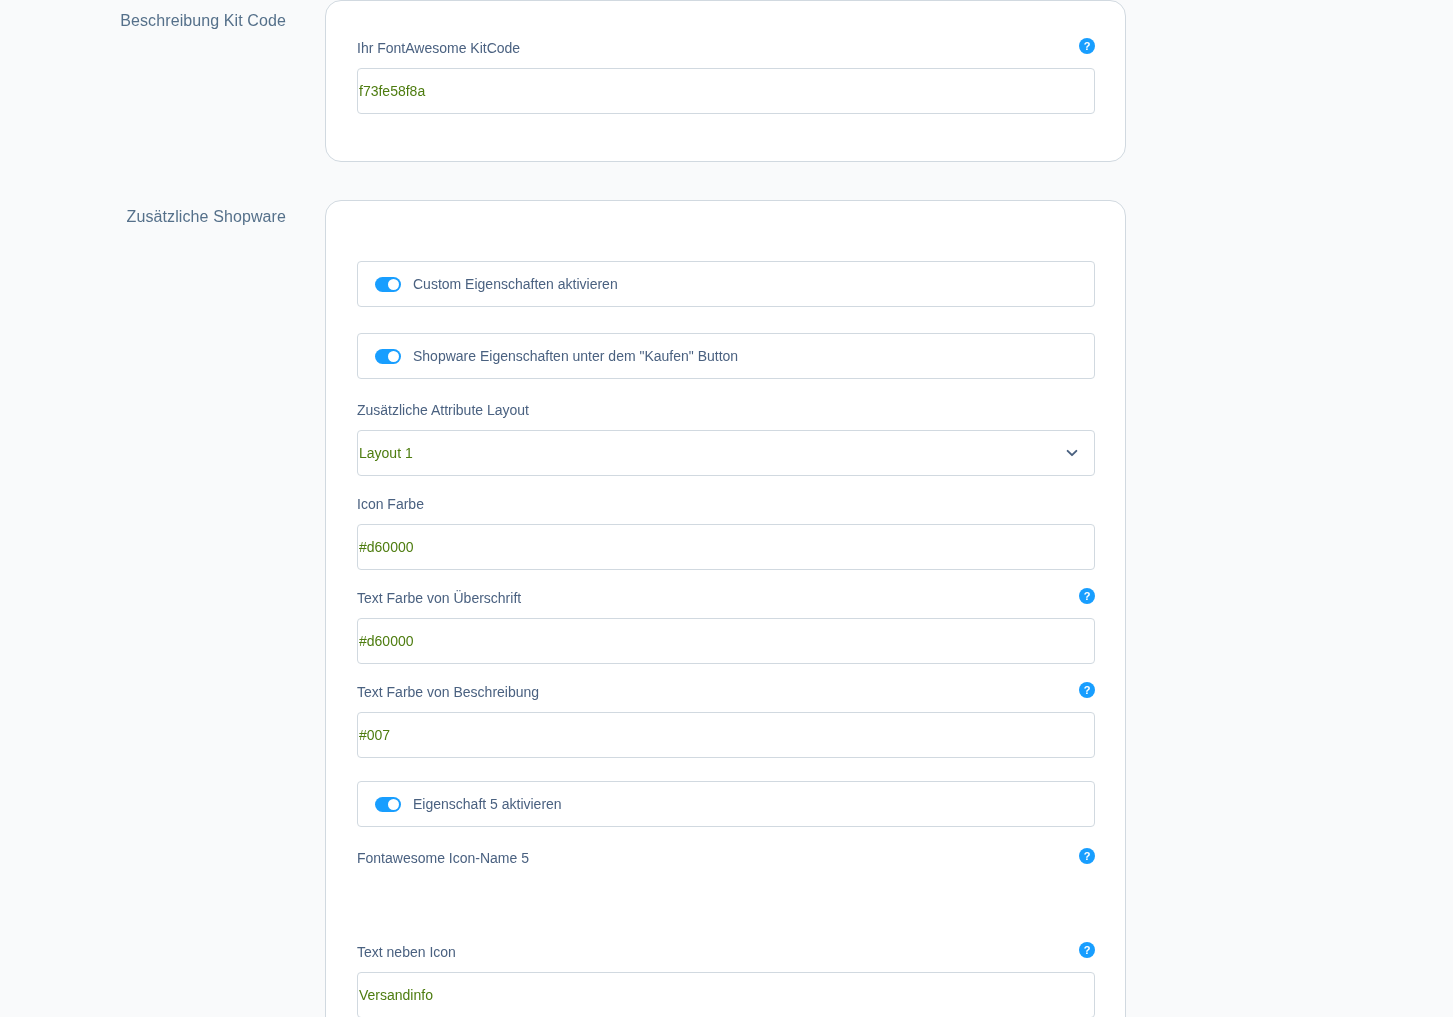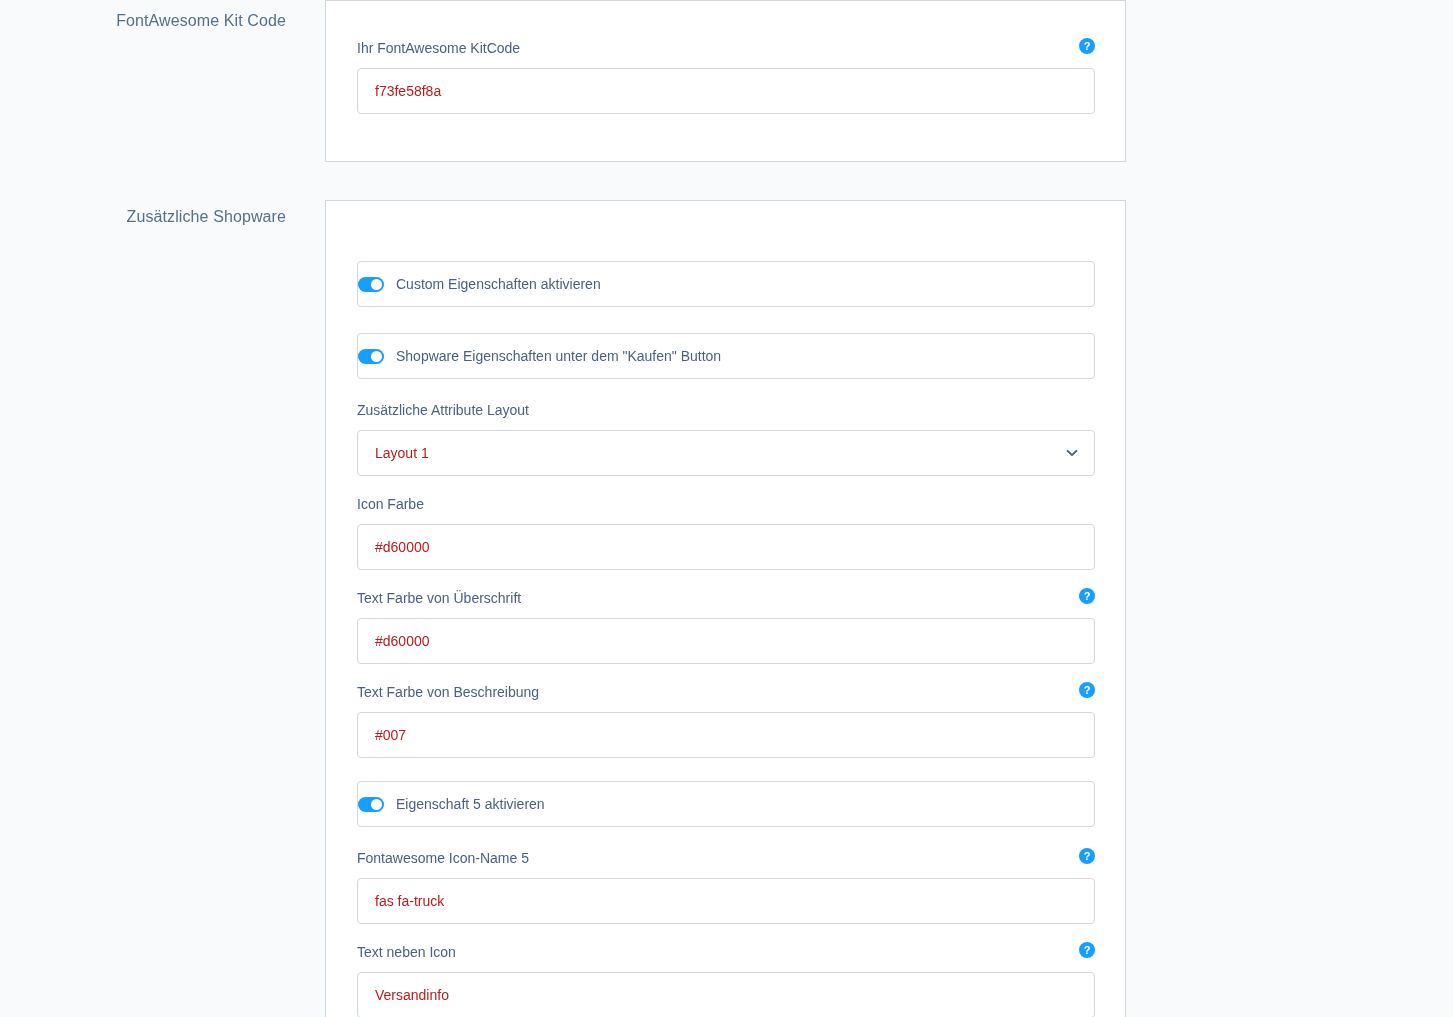--- a/index.html
+++ b/index.html
@@ -36,21 +36,21 @@
     color: #55708a;
     font-weight: 400;
     letter-spacing: 0.1px;
     white-space: nowrap;
   }
 
   .card {
     position: absolute;
     background: #ffffff;
     border: 1px solid #d1d9e0;
-    border-radius: 0;
+    border-radius: 16px;
   }
 
   
   .field {
     position: absolute;
     left: 31px;
     width: 738px;
   }
 
   .field-label-row {
@@ -89,23 +89,23 @@
     line-height: 1;
     font-family: "Liberation Sans", sans-serif;
   }
 
   .input {
     width: 100%;
     height: 46px;
     background: #ffffff;
     border: 1px solid #d1d9e0;
     border-radius: 4px;
-    padding: 0 17px;
+    padding: 0 1px;
     font-size: 14px;
-    color: #b91c1c;
+    color: #4d7c0f;
     font-family: "Liberation Sans", "DejaVu Sans", sans-serif;
     outline: none;
     display: flex;
     align-items: center;
   }
 
   .select-wrap {
     position: relative;
     width: 100%;
   }
@@ -126,20 +126,21 @@
   .toggle-row {
     position: absolute;
     left: 31px;
     width: 738px;
     height: 46px;
     background: #ffffff;
     border: 1px solid #d1d9e0;
     border-radius: 4px;
     display: flex;
     align-items: center;
+    padding-left: 17px;
     cursor: pointer;
   }
 
   .switch {
     position: relative;
     width: 26px;
     height: 15px;
     border-radius: 8px;
     background: #189eff;
     flex: 0 0 auto;
@@ -164,21 +165,21 @@
     white-space: nowrap;
   }
 </style>
 </head>
 <body>
 
 <div class="page">
 
   <div class="section">
 
-    <div class="section-label" style="left:0; top:10px; width:286px;">FontAwesome Kit Code</div>
+    <div class="section-label" style="left:0; top:10px; width:286px;">Beschreibung Kit Code</div>
 
     <div class="card" style="left:325px; top:0px; width:801px; height:162px;">
 
       <div class="field" style="top:37px;">
         <div class="field-label-row">
           <div class="field-label">Ihr FontAwesome KitCode</div>
           <div class="help-icon">
             <span>?</span>
           </div>
         </div>
@@ -254,21 +255,20 @@
         <div class="toggle-label">Eigenschaft 5 aktivieren</div>
       </div>
 
       <div class="field" style="top:647px;">
         <div class="field-label-row">
           <div class="field-label">Fontawesome Icon-Name 5</div>
           <div class="help-icon">
             <span>?</span>
           </div>
         </div>
-        <div class="input">fas fa-truck</div>
       </div>
 
       <div class="field" style="top:741px;text-align:center;">
         <div class="field-label-row">
           <div class="field-label">Text neben Icon</div>
           <div class="help-icon">
             <span>?</span>
           </div>
         </div>
         <div class="input">Versandinfo</div>

